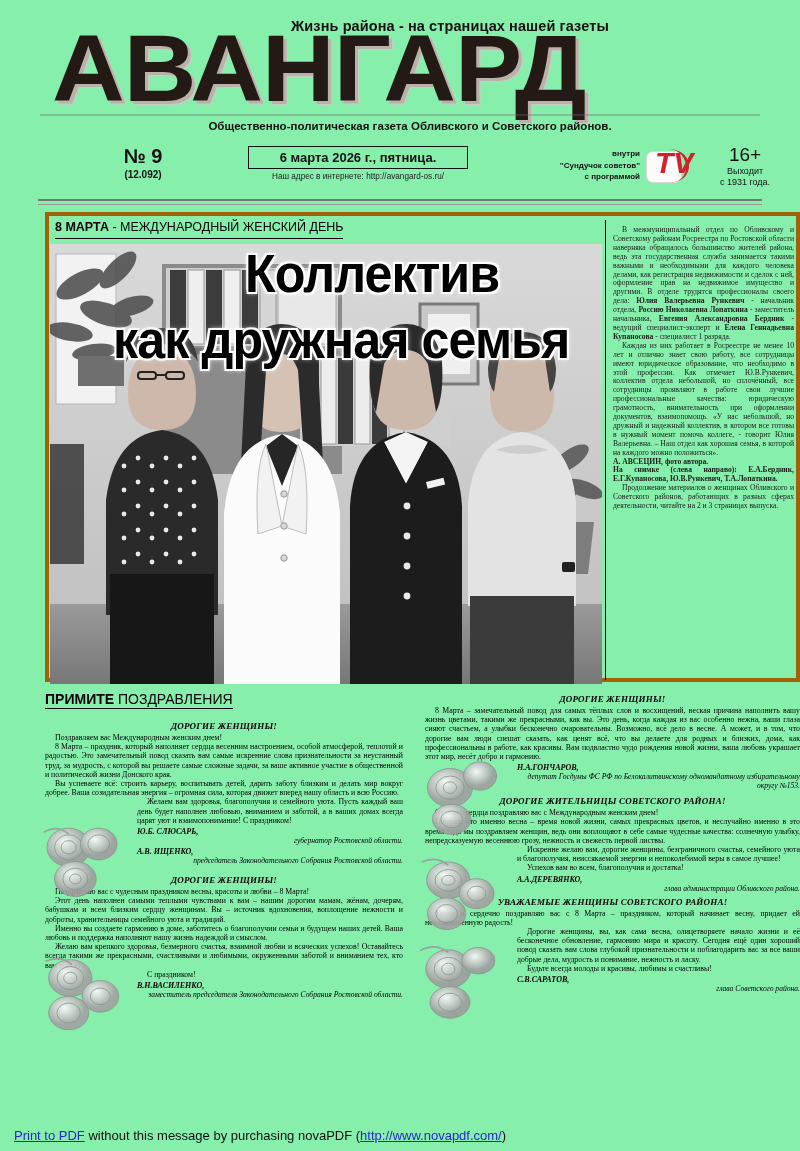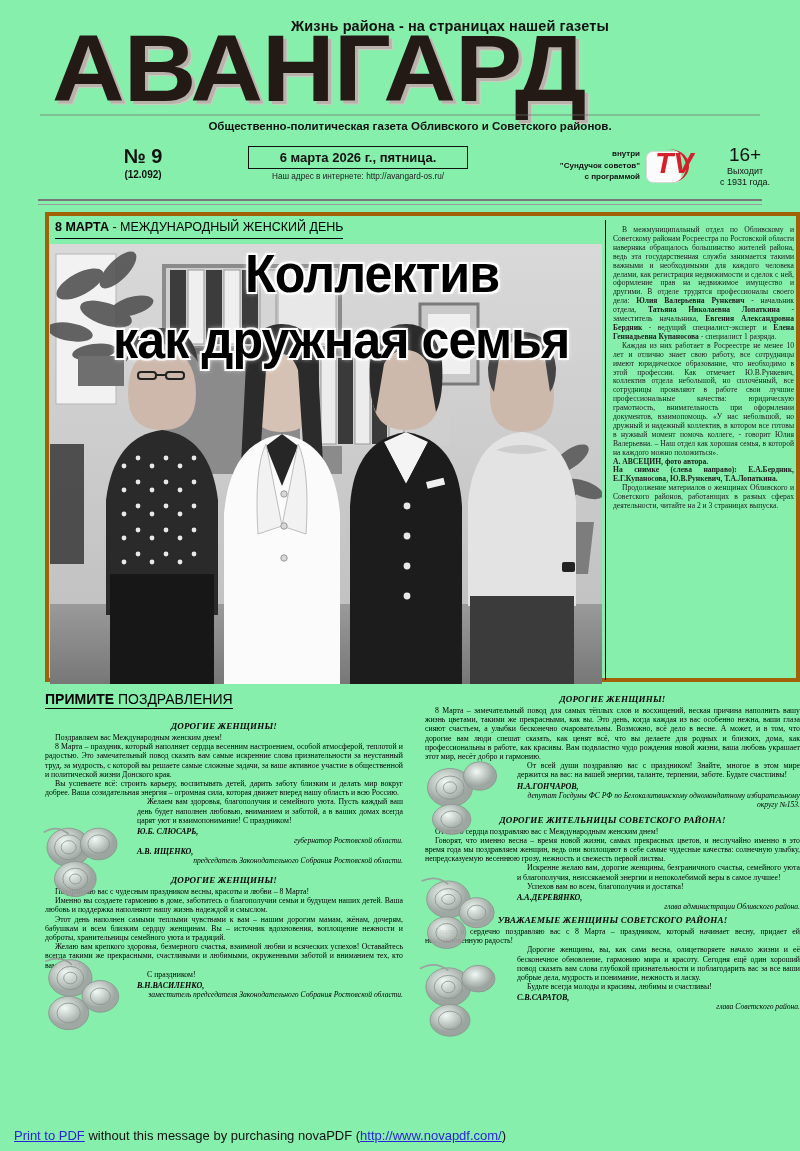--- a/index.html
+++ b/index.html
@@ -325,21 +325,21 @@
       </svg>
     </div>
 
     <div class="hl1">Коллектив</div>
     <div class="hl2">как дружная семья</div>
 
     <div class="artcol">
       <p>
         <span>В межмуниципальный отдел по Обливскому и Советскому районам Росреестра по Ростовской области наверняка обращалось большинство жителей района, ведь эта государственная служба занимается такими важными и необходимыми для каждого человека делами, как регистрация недвижимости и сделок с ней, оформление прав на недвижимое имущество и другими. В отделе трудятся профессионалы своего дела:</span>
         <b>Юлия Валерьевна Рункевич</b><span> - начальник отдела,</span>
-        <b>Татьяна Николаевна Лопаткина</b><span> - заместитель начальника,</span>
+        <b>Россию Николаевна Лопаткина</b><span> - заместитель начальника,</span>
         <b>Евгения Александровна Бердник</b><span> - ведущий специалист-эксперт и</span>
         <b>Елена Геннадьевна Купаносова</b><span> - специалист 1 разряда.</span>
       </p>
       <p>Каждая из них работает в Росреестре не менее 10 лет и отлично знает свою работу, все сотрудницы имеют юридическое образование, что необходимо в этой профессии. Как отмечает Ю.В.Рункевич, коллектив отдела небольшой, но сплочённый, все сотрудницы проявляют в работе свои лучшие профессиональные качества: юридическую грамотность, внимательность при оформлении документов, взаимопомощь. «У нас небольшой, но дружный и надежный коллектив, в котором все готовы в нужный момент помочь коллеге, - говорит Юлия Валерьевна. – Наш отдел как хорошая семья, в которой на каждого можно положиться».</p>
       <p class="ctr">А. АВСЕЦИН, фото автора.</p>
       <p class="rt">На снимке (слева направо): Е.А.Бердник, Е.Г.Купаносова, Ю.В.Рункевич, Т.А.Лопаткина.</p>
       <p>Продолжение материалов о женщинах Обливского и Советского районов, работающих в разных сферах деятельности, читайте на 2 и 3 страницах выпуска.</p>
     </div>
   </div>
 
@@ -381,22 +381,22 @@
           <div class="sigsub">губернатор Ростовской области.</div>
           <div class="sig">А.В. ИЩЕНКО,</div>
           <div class="sigsub">председатель Законодательного Собрания Ростовской области.</div>
         </div>
       </div>
 
       
       <div class="blk" style="margin-top:10px;">
         <div class="hdr">ДОРОГИЕ ЖЕНЩИНЫ!</div>
         <p class="bp">Поздравляю вас с чудесным праздником весны, красоты и любви – 8 Марта!</p>
+        <p class="bp">Этот день наполнен самыми теплыми чувствами к вам – нашим дорогим мамам, жёнам, дочерям, бабушкам и всем близким сердцу женщинам. Вы – источник вдохновения, воплощение нежности и доброты, хранительницы семейного уюта и традиций.</p>
         <p class="bp">Именно вы создаете гармонию в доме, заботитесь о благополучии семьи и будущем наших детей. Ваша любовь и поддержка наполняют нашу жизнь надеждой и смыслом.</p>
-        <p class="bp">Этот день наполнен самыми теплыми чувствами к вам – нашим дорогим мамам, жёнам, дочерям, бабушкам и всем близким сердцу женщинам. Вы – источник вдохновения, воплощение нежности и доброты, хранительницы семейного уюта и традиций.</p>
         <p class="bp">Желаю вам крепкого здоровья, безмерного счастья, взаимной любви и всяческих успехов! Оставайтесь всегда такими же прекрасными, счастливыми и любимыми, окруженными заботой и вниманием тех, кто вам дорог!</p>
         <div class="rose" style="left:-6px;top:78px;">
           <svg viewBox="0 0 100 96">
             <defs>
                 <radialGradient id="rg2" cx="40%" cy="35%">
                   <stop offset="0" stop-color="#fbfbfb"></stop>
                   <stop offset="1" stop-color="#a2a2a2"></stop>
                 </radialGradient>
               </defs>
             <ellipse cx="36" cy="30" rx="26" ry="22" fill="url(#rg2)" stroke="#8c8c8c"></ellipse>
@@ -432,21 +432,20 @@
               </defs>
             <ellipse cx="38" cy="38" rx="27" ry="23" fill="url(#rg3)" stroke="#8c8c8c"></ellipse>
             <ellipse cx="38" cy="38" rx="17" ry="14" fill="none" stroke="#8c8c8c"></ellipse>
             <ellipse cx="38" cy="38" rx="8" ry="7" fill="none" stroke="#8c8c8c"></ellipse>
             <ellipse cx="74" cy="24" rx="20" ry="17" fill="url(#rg3)" stroke="#8c8c8c"></ellipse>
             <ellipse cx="40" cy="76" rx="23" ry="18" fill="url(#rg3)" stroke="#8c8c8c"></ellipse>
             <ellipse cx="40" cy="76" rx="13" ry="10" fill="none" stroke="#8c8c8c"></ellipse>
           </svg>
         </div>
         <div class="indent-rose">
-          <p class="bp">От всей души поздравляю вас с праздником! Знайте, многое в этом мире держится на вас: на вашей энергии, таланте, терпении, заботе. Будьте счастливы!</p>
           <div class="sig">Н.А.ГОНЧАРОВ,</div>
           <div class="sigsub">депутат Госдумы ФС РФ по Белокалитвинскому одномандатному избирательному округу №153.</div>
         </div>
       </div>
 
       <div class="blk" style="margin-top:6px;">
         <div class="hdr">ДОРОГИЕ ЖИТЕЛЬНИЦЫ СОВЕТСКОГО РАЙОНА!</div>
         <p class="bp">От всего сердца поздравляю вас с Международным женским днем!</p>
         <p class="bp">Говорят, что именно весна – время новой жизни, самых прекрасных цветов, и неслучайно именно в это время года мы поздравляем женщин, ведь они воплощают в себе самые чудесные качества: солнечную улыбку, непредсказуемую весеннюю грозу, нежность и свежесть первой листвы.</p>
         <div class="rose" style="left:-8px;top:56px;">

